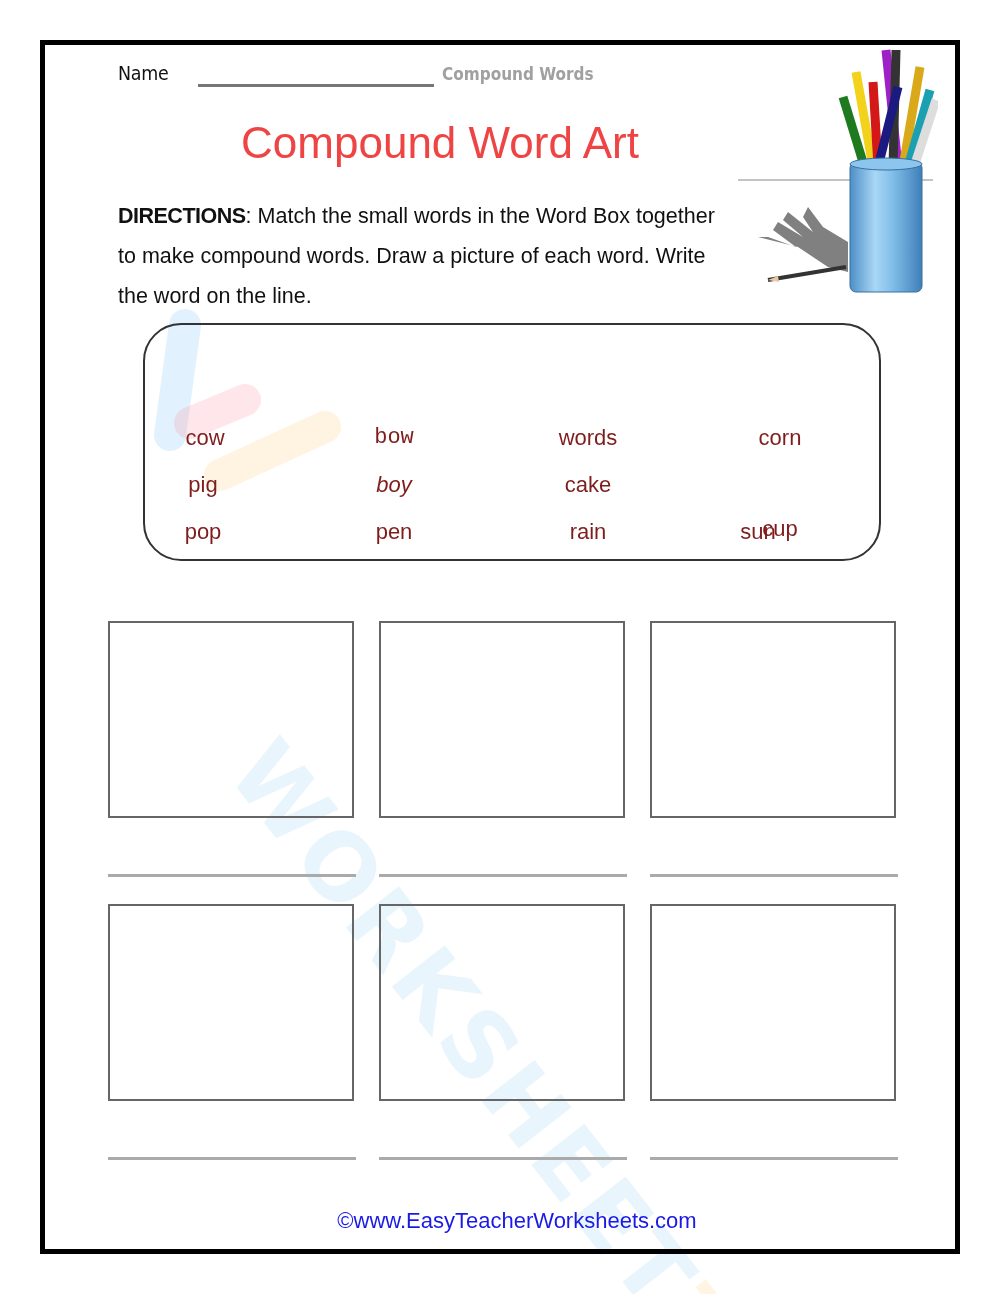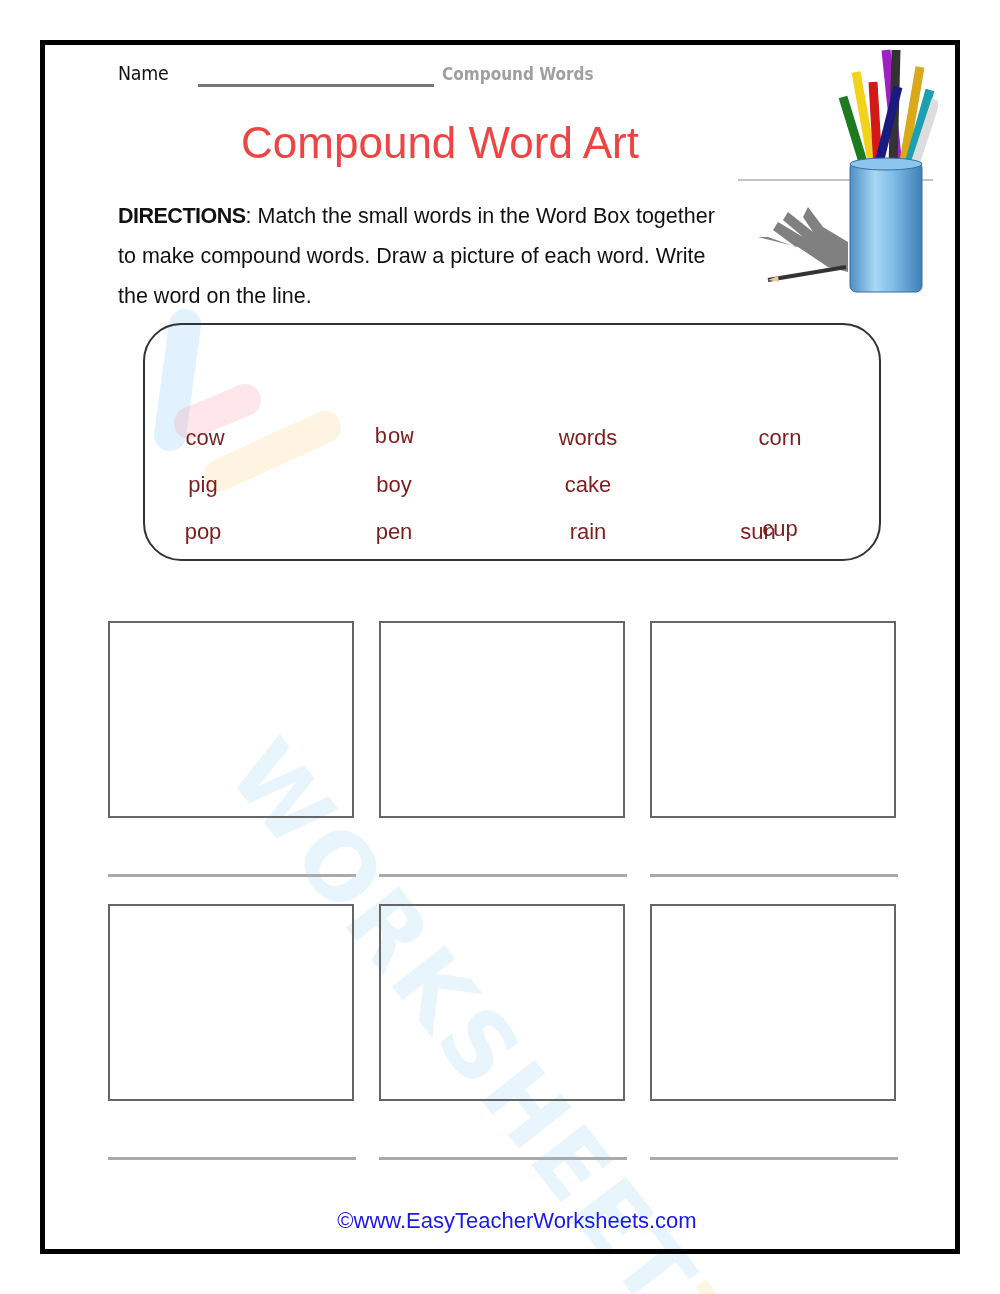--- a/index.html
+++ b/index.html
@@ -90,21 +90,21 @@
 </svg>
 
 <div class="abs word-bank">
 
   <div class="wb-word" style="left:0px; top:100px;">cow</div>
   <div class="wb-word" style="left:189px; top:100px;font-family:Liberation Mono, monospace;">bow</div>
   <div class="wb-word" style="left:383px; top:100px;">words</div>
   <div class="wb-word" style="left:575px; top:100px;">corn</div>
 
   <div class="wb-word" style="left:-2px; top:147px;">pig</div>
-  <div class="wb-word" style="left:189px; top:147px;">boy</div>
+  <div class="wb-word" style="left:189px; top:147px;font-style:italic;">boy</div>
   <div class="wb-word" style="left:383px; top:147px;">cake</div>
   <div class="wb-word" style="left:575px; top:147px;margin-top:44px;">cup</div>
 
   <div class="wb-word" style="left:-2px; top:194px;">pop</div>
   <div class="wb-word" style="left:189px; top:194px;">pen</div>
   <div class="wb-word" style="left:383px; top:194px;">rain</div>
   <div class="wb-word" style="left:553px; top:194px;">sun</div>
 </div>
 
 <div class="draw-box" style="left:108px; top:621px;"></div>

